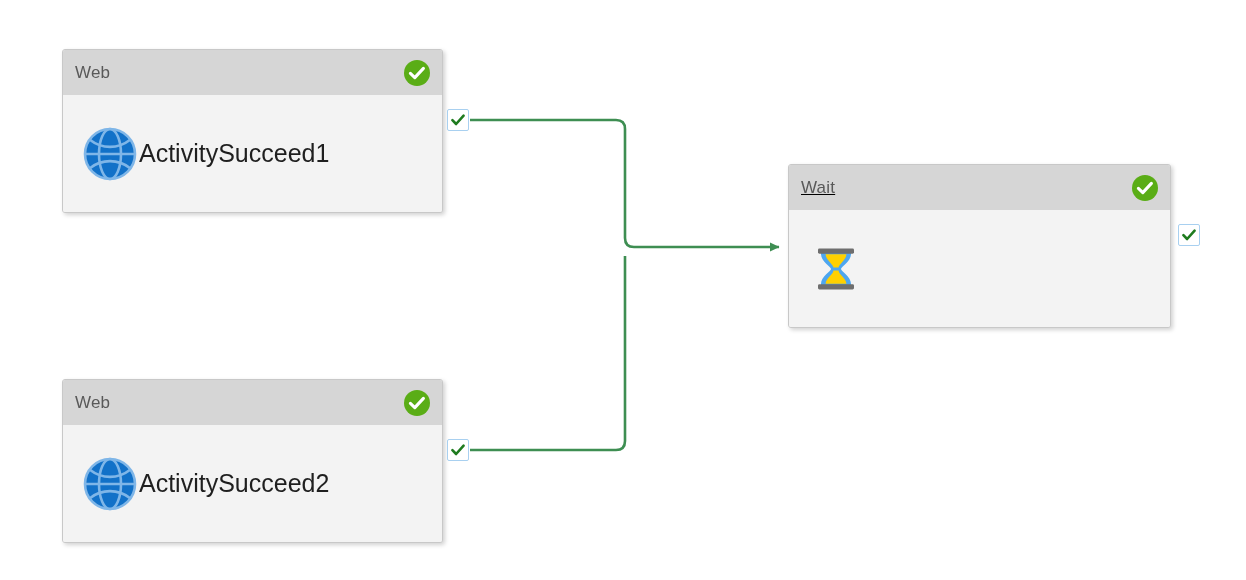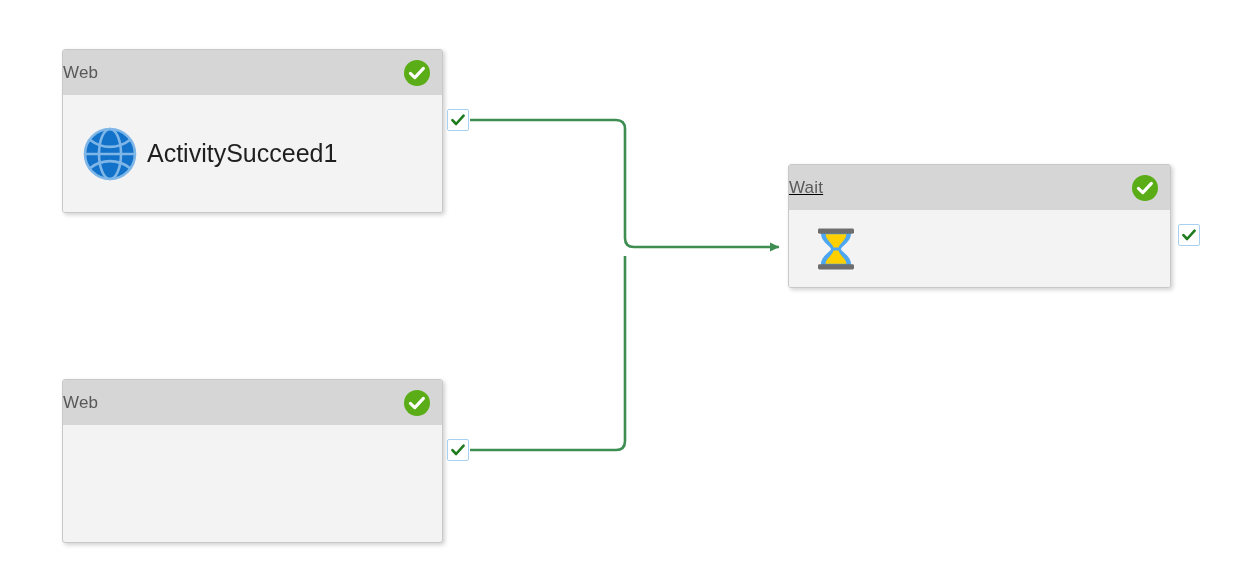--- a/index.html
+++ b/index.html
@@ -34,21 +34,21 @@
     border: 1px solid #c8c8c8;
     box-shadow: 2px 2px 4px rgba(0,0,0,0.18);
     overflow: hidden;
   }
   .node-header {
     position: relative;
     height: 45px;
     background: #d6d6d6;
     display: flex;
     align-items: center;
-    padding: 0 10px 0 0;
+    padding: 0 10px 0 12px;
   }
   .node-type {
     font-size: 17px;
     color: #595959;
     letter-spacing: 0.2px;
     white-space: nowrap;
   }
   .status-badge {
     position: absolute;
     right: 11px;
@@ -69,21 +69,21 @@
     width: 58px;
     height: 58px;
     flex: 0 0 58px;
     display: flex;
     align-items: center;
     justify-content: center;
   }
   .node-label {
     font-size: 25px;
     color: #1f1f1f;
-    margin-left: 8px;
+    margin-left: 0;
     white-space: nowrap;
     font-weight: 300;
   }
 
   
   .port {
     position: absolute;
     width: 22px;
     height: 22px;
     box-sizing: border-box;
@@ -139,21 +139,21 @@
       <span class="node-label">ActivitySucceed1</span>
     </div>
   </div>
 
   <div class="port" style="left:447px; top:109px;">
     <svg width="16" height="16" viewBox="0 0 16 16" xmlns="http://www.w3.org/2000/svg">
       <path d="M2.4 8.2 L6.1 12.0 L13.6 3.6" fill="none" stroke="#1e7b1e" stroke-width="2.6" stroke-linecap="round" stroke-linejoin="round"></path>
     </svg>
   </div>
 
-  <div class="node" style="left:788px; top:164px; width:383px; height:124px;text-decoration:underline;">
+  <div class="node" style="left:788px; top:164px; width:383px; height:164px;text-decoration:underline;">
     <div class="node-header">
       <span class="node-type">Wait</span>
       <span class="status-badge">
         <svg width="28" height="28" viewBox="0 0 28 28" xmlns="http://www.w3.org/2000/svg">
           <circle cx="14" cy="14" r="13" fill="#5aad16"></circle>
           <path d="M7.4 14.4 L11.8 18.6 L20.4 9.4" fill="none" stroke="#ffffff" stroke-width="3.1" stroke-linecap="round" stroke-linejoin="round"></path>
         </svg>
       </span>
     </div>
     <div class="node-body">
@@ -182,20 +182,35 @@
   <div class="node" style="left:62px; top:379px; width:381px; height:164px;">
     <div class="node-header">
       <span class="node-type">Web</span>
       <span class="status-badge">
         <svg width="28" height="28" viewBox="0 0 28 28" xmlns="http://www.w3.org/2000/svg">
           <circle cx="14" cy="14" r="13" fill="#5aad16"></circle>
           <path d="M7.4 14.4 L11.8 18.6 L20.4 9.4" fill="none" stroke="#ffffff" stroke-width="3.1" stroke-linecap="round" stroke-linejoin="round"></path>
         </svg>
       </span>
     </div>
+    <div class="node-body">
+      <span class="node-icon">
+        <svg width="56" height="56" viewBox="0 0 56 56" xmlns="http://www.w3.org/2000/svg">
+          <circle cx="28" cy="28" r="25" fill="#1271c8"></circle>
+          <g fill="none" stroke="#7fb6e8" stroke-width="2.6">
+            <circle cx="28" cy="28" r="25"></circle>
+            <ellipse cx="28" cy="28" rx="11" ry="25"></ellipse>
+            <line x1="3" y1="28" x2="53" y2="28"></line>
+            <path d="M8.2 14 A 32 32 0 0 0 47.8 14"></path>
+            <path d="M8.2 42 A 32 32 0 0 1 47.8 42"></path>
+          </g>
+        </svg>
+      </span>
+      <span class="node-label">ActivitySucceed2</span>
+    </div>
   </div>
 
   <div class="port" style="left:447px; top:439px;">
     <svg width="16" height="16" viewBox="0 0 16 16" xmlns="http://www.w3.org/2000/svg">
       <path d="M2.4 8.2 L6.1 12.0 L13.6 3.6" fill="none" stroke="#1e7b1e" stroke-width="2.6" stroke-linecap="round" stroke-linejoin="round"></path>
     </svg>
   </div>
 
 </div>
 

